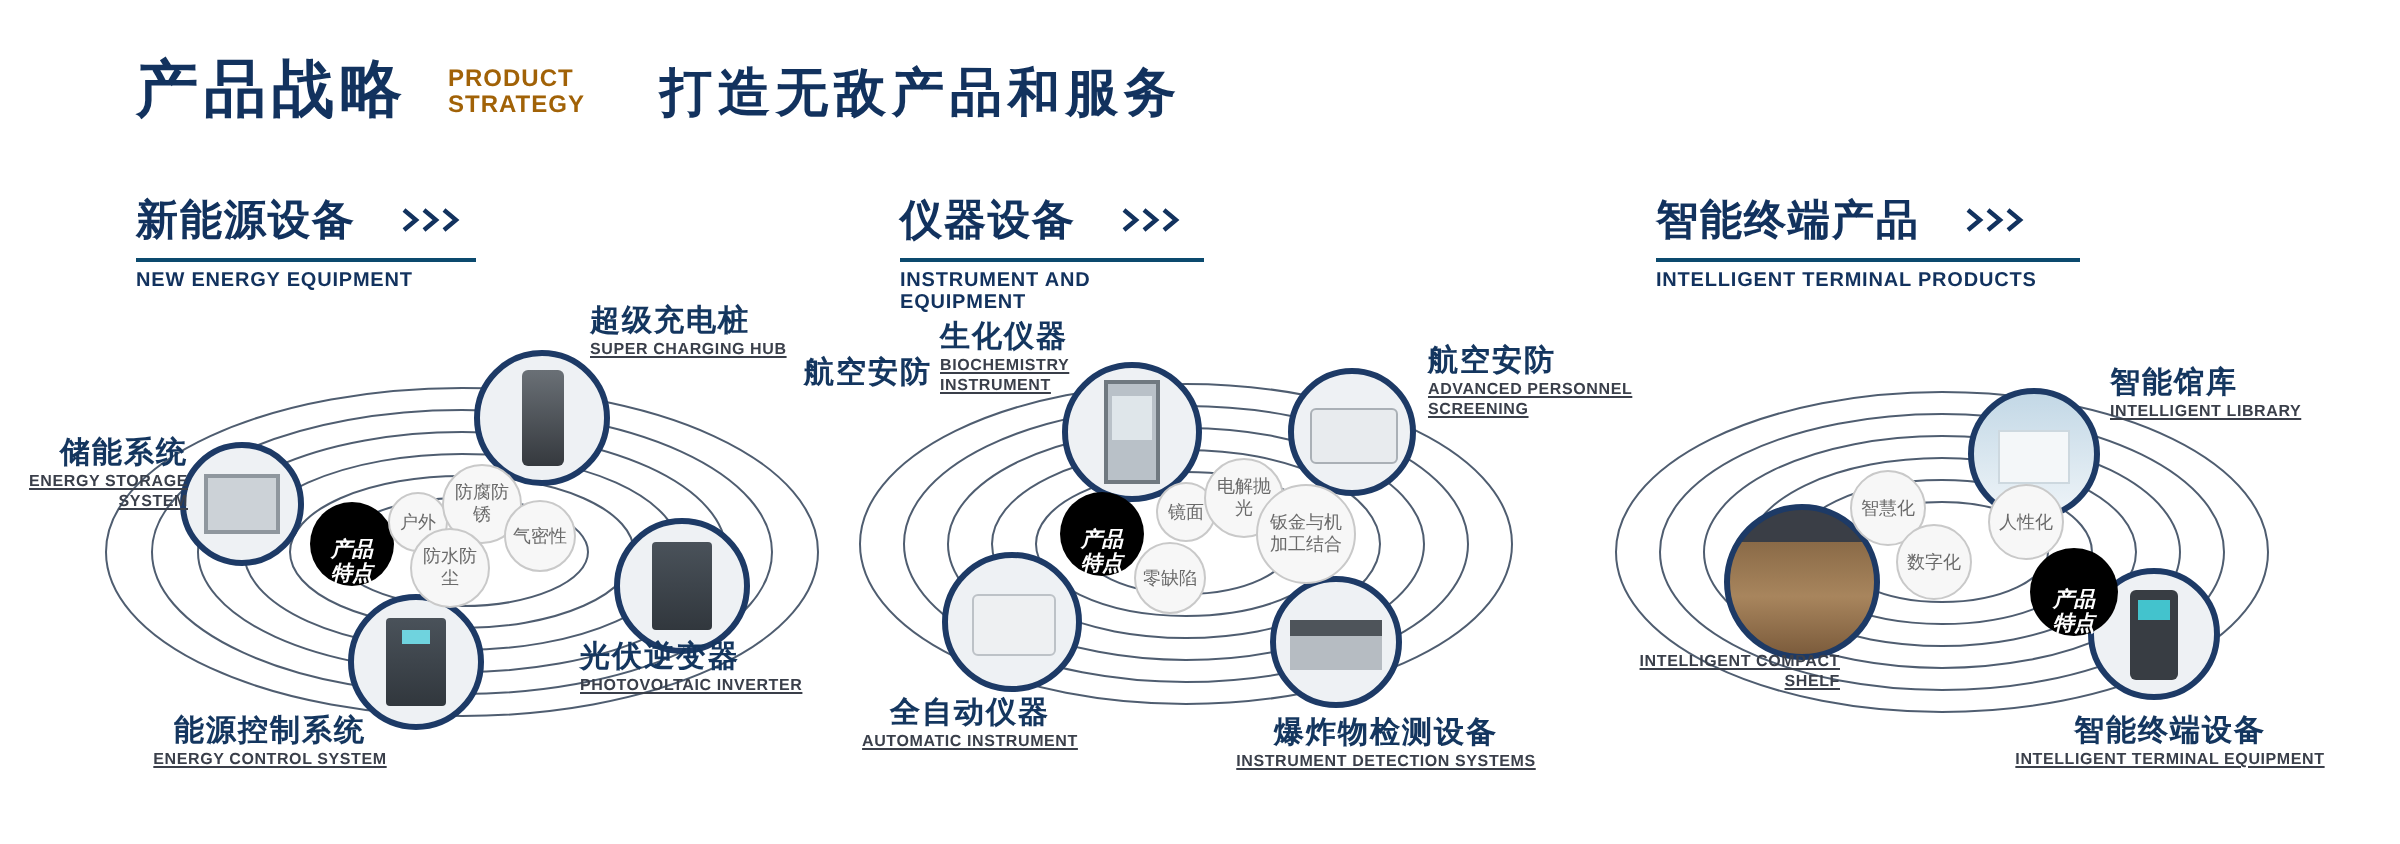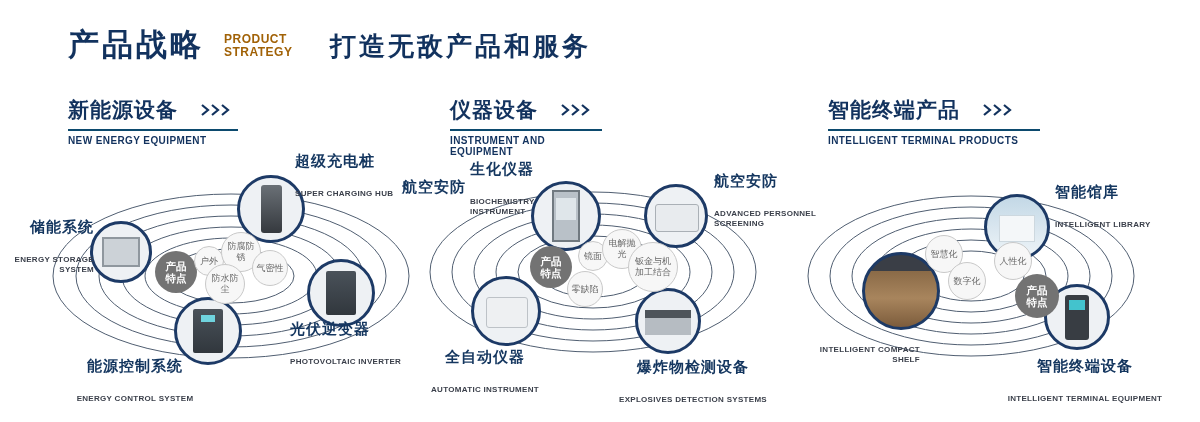--- a/index.html
+++ b/index.html
@@ -32,23 +32,23 @@
   .eq-box{left:18%;top:28%;width:64%;height:46%;background:#eef0f2;border:1px solid #bdc2c7;border-radius:3px;}
   .eq-edx{left:12%;top:32%;width:76%;height:42%;background:#b6bcc2;border-top:8px solid #4e545a;box-sizing:border-box;}
   .photo-lib{background:linear-gradient(180deg,#c3d8e6,#eef4f8);}
   .eq-shelfw{left:20%;top:30%;width:60%;height:45%;background:#f4f7f9;border:1px solid #cdd8df;box-sizing:border-box;}
   .photo-shelf{background:linear-gradient(180deg,#3a3e46 0%,#3a3e46 22%,#8a6a47 22%,#a8855d 60%,#7c5c3c 100%);}
   .eq-kiosk{left:30%;top:14%;width:40%;height:74%;background:#383d43;border-radius:3px;}
   .eq-kioskscreen{left:36%;top:22%;width:28%;height:16%;background:#43c3cd;}
   
   .plabel{position:absolute;}
   .pl-cn{font-size:15px;font-weight:bold;letter-spacing:1px;color:#14365f;line-height:18px;}
-  .pl-en{font-size:8px;font-weight:bold;letter-spacing:.3px;color:#3a3f4a;line-height:10px;margin-top:19px;}
-  
-  .badge{position:absolute;border-radius:50%;background:#737373;color:#ffffff;display:flex;align-items:center;justify-content:center;text-align:center;}
+  .pl-en{font-size:8px;font-weight:bold;letter-spacing:.3px;color:#3a3f4a;line-height:10px;margin-top:0;text-decoration:underline;}
+  
+  .badge{position:absolute;border-radius:50%;background:#000000;color:#ffffff;display:flex;align-items:flex-end;justify-content:center;text-align:center;font-style:italic;}
   .badge-text{display:block;width:24px;font-size:10.5px;font-weight:bold;line-height:12px;}
   .bubble{position:absolute;border-radius:50%;background:#f7f7f7;border:1px solid #c9c9c9;color:#6a6a6a;display:flex;align-items:center;justify-content:center;text-align:center;box-sizing:border-box;}
   .bubble-text{display:block;width:100%;padding:0 3px;font-size:9px;line-height:11px;}
 </style>
 </head>
 <body>
 
 <div class="canvas">
 
   <div class="brand-cn">产品战略</div>
@@ -190,21 +190,21 @@
   <div class="plabel" style="left:714px;top:172px;width:110px;text-align:left;">
     <div class="pl-cn">航空安防</div>
     <div class="pl-en">ADVANCED PERSONNEL SCREENING</div>
   </div>
   <div class="plabel" style="left:420px;top:348px;width:130px;text-align:center;">
     <div class="pl-cn">全自动仪器</div>
     <div class="pl-en">AUTOMATIC INSTRUMENT</div>
   </div>
   <div class="plabel" style="left:608px;top:358px;width:170px;text-align:center;">
     <div class="pl-cn">爆炸物检测设备</div>
-    <div class="pl-en">EXPLOSIVES DETECTION SYSTEMS</div>
+    <div class="pl-en">INSTRUMENT DETECTION SYSTEMS</div>
   </div>
 
   <div class="badge" style="left:530px;top:246px;width:42px;height:42px;">
       <span class="badge-text">产品特点</span>
     </div>
   <div class="bubble" style="left:578px;top:241px;width:30px;height:30px;">
       <span class="bubble-text">镜面</span>
     </div>
   <div class="bubble" style="left:602px;top:229px;width:40px;height:40px;">
       <span class="bubble-text">电解抛光</span>

